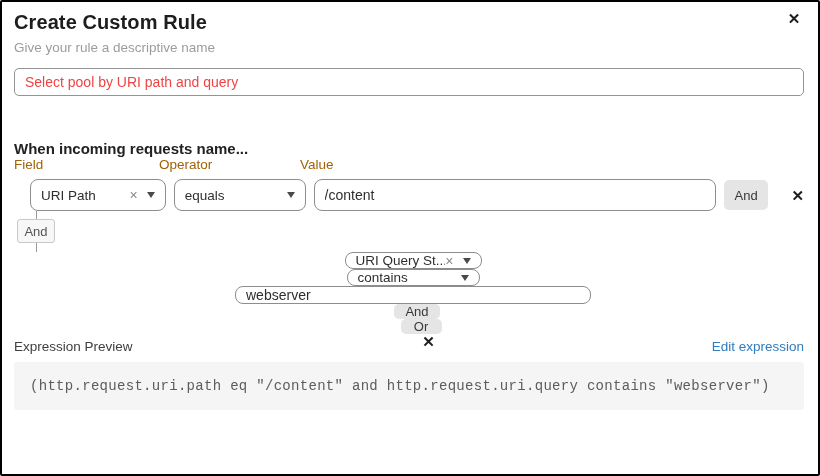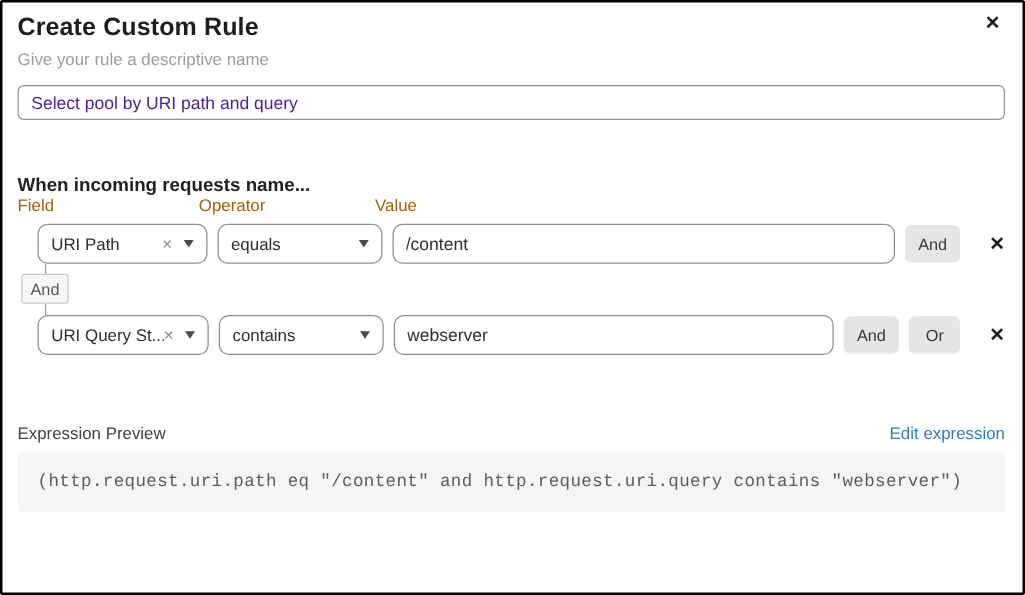--- a/index.html
+++ b/index.html
@@ -55,21 +55,21 @@
   }
   .rule-name-input {
     margin-top: 13px;
     width: 100%;
     height: 28px;
     border: 1px solid #949494;
     border-radius: 5px;
     padding: 0 10px;
     font-size: 14px;
     font-family: "Liberation Sans", sans-serif;
-    color: #4c1d95;
+    color: #ef4444;
     outline: none;
   }
 
   
   .match-heading {
     margin-top: 44px;
     font-size: 15px;
     font-weight: 700;
     color: #222222;
   }
@@ -244,21 +244,21 @@
   </div>
 
   
   <div class="joiner">
     <div class="joiner-line top"></div>
     <div class="joiner-badge">And</div>
     <div class="joiner-line bottom"></div>
   </div>
 
   
-  <div class="match-row" style="margin-top:0;">
+  <div class="match-row" style="margin-top:0;flex-direction:column;">
     <div class="select field-select">
       <span class="sel-label">URI Query St...</span>
       <span class="clear-x">×</span>
       <span class="caret"></span>
     </div>
     <div class="select operator-select">
       <span class="sel-label">contains</span>
       <span class="caret"></span>
     </div>
     <input class="value-input value-w2" type="text" value="webserver" style="">

